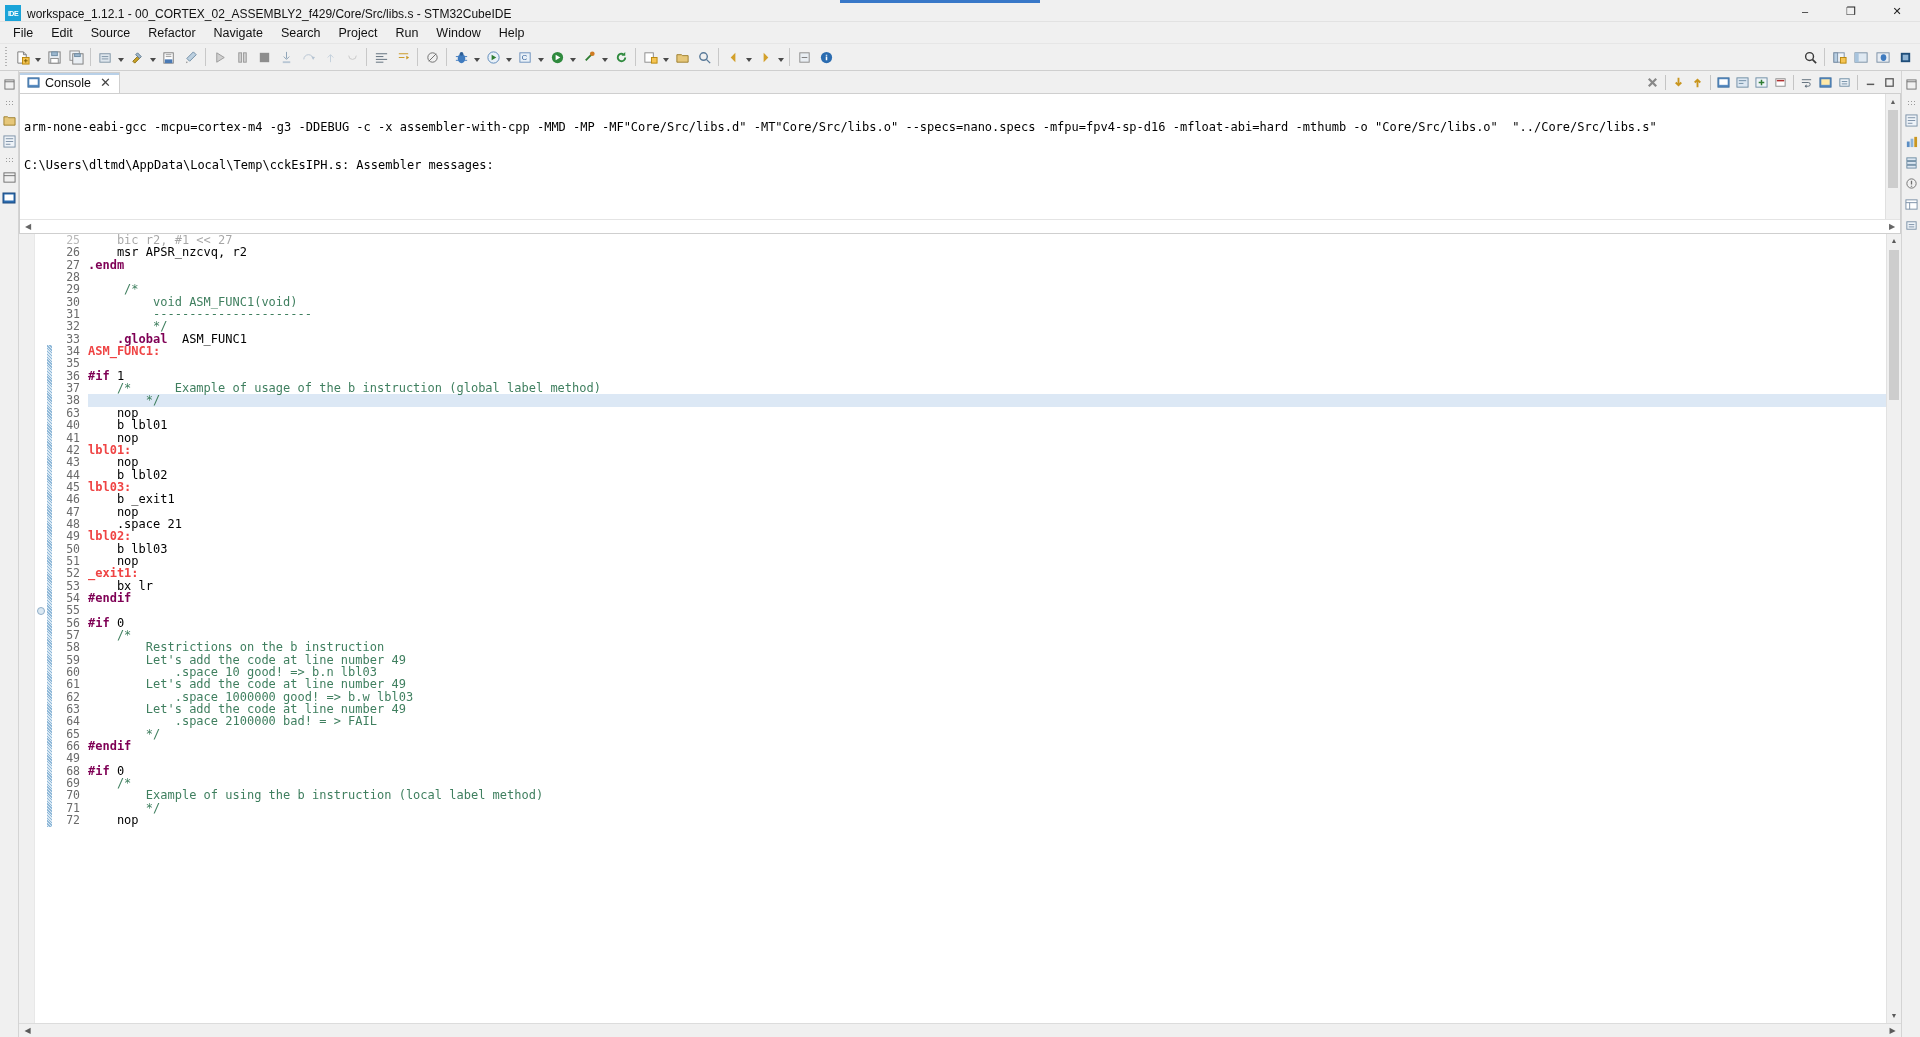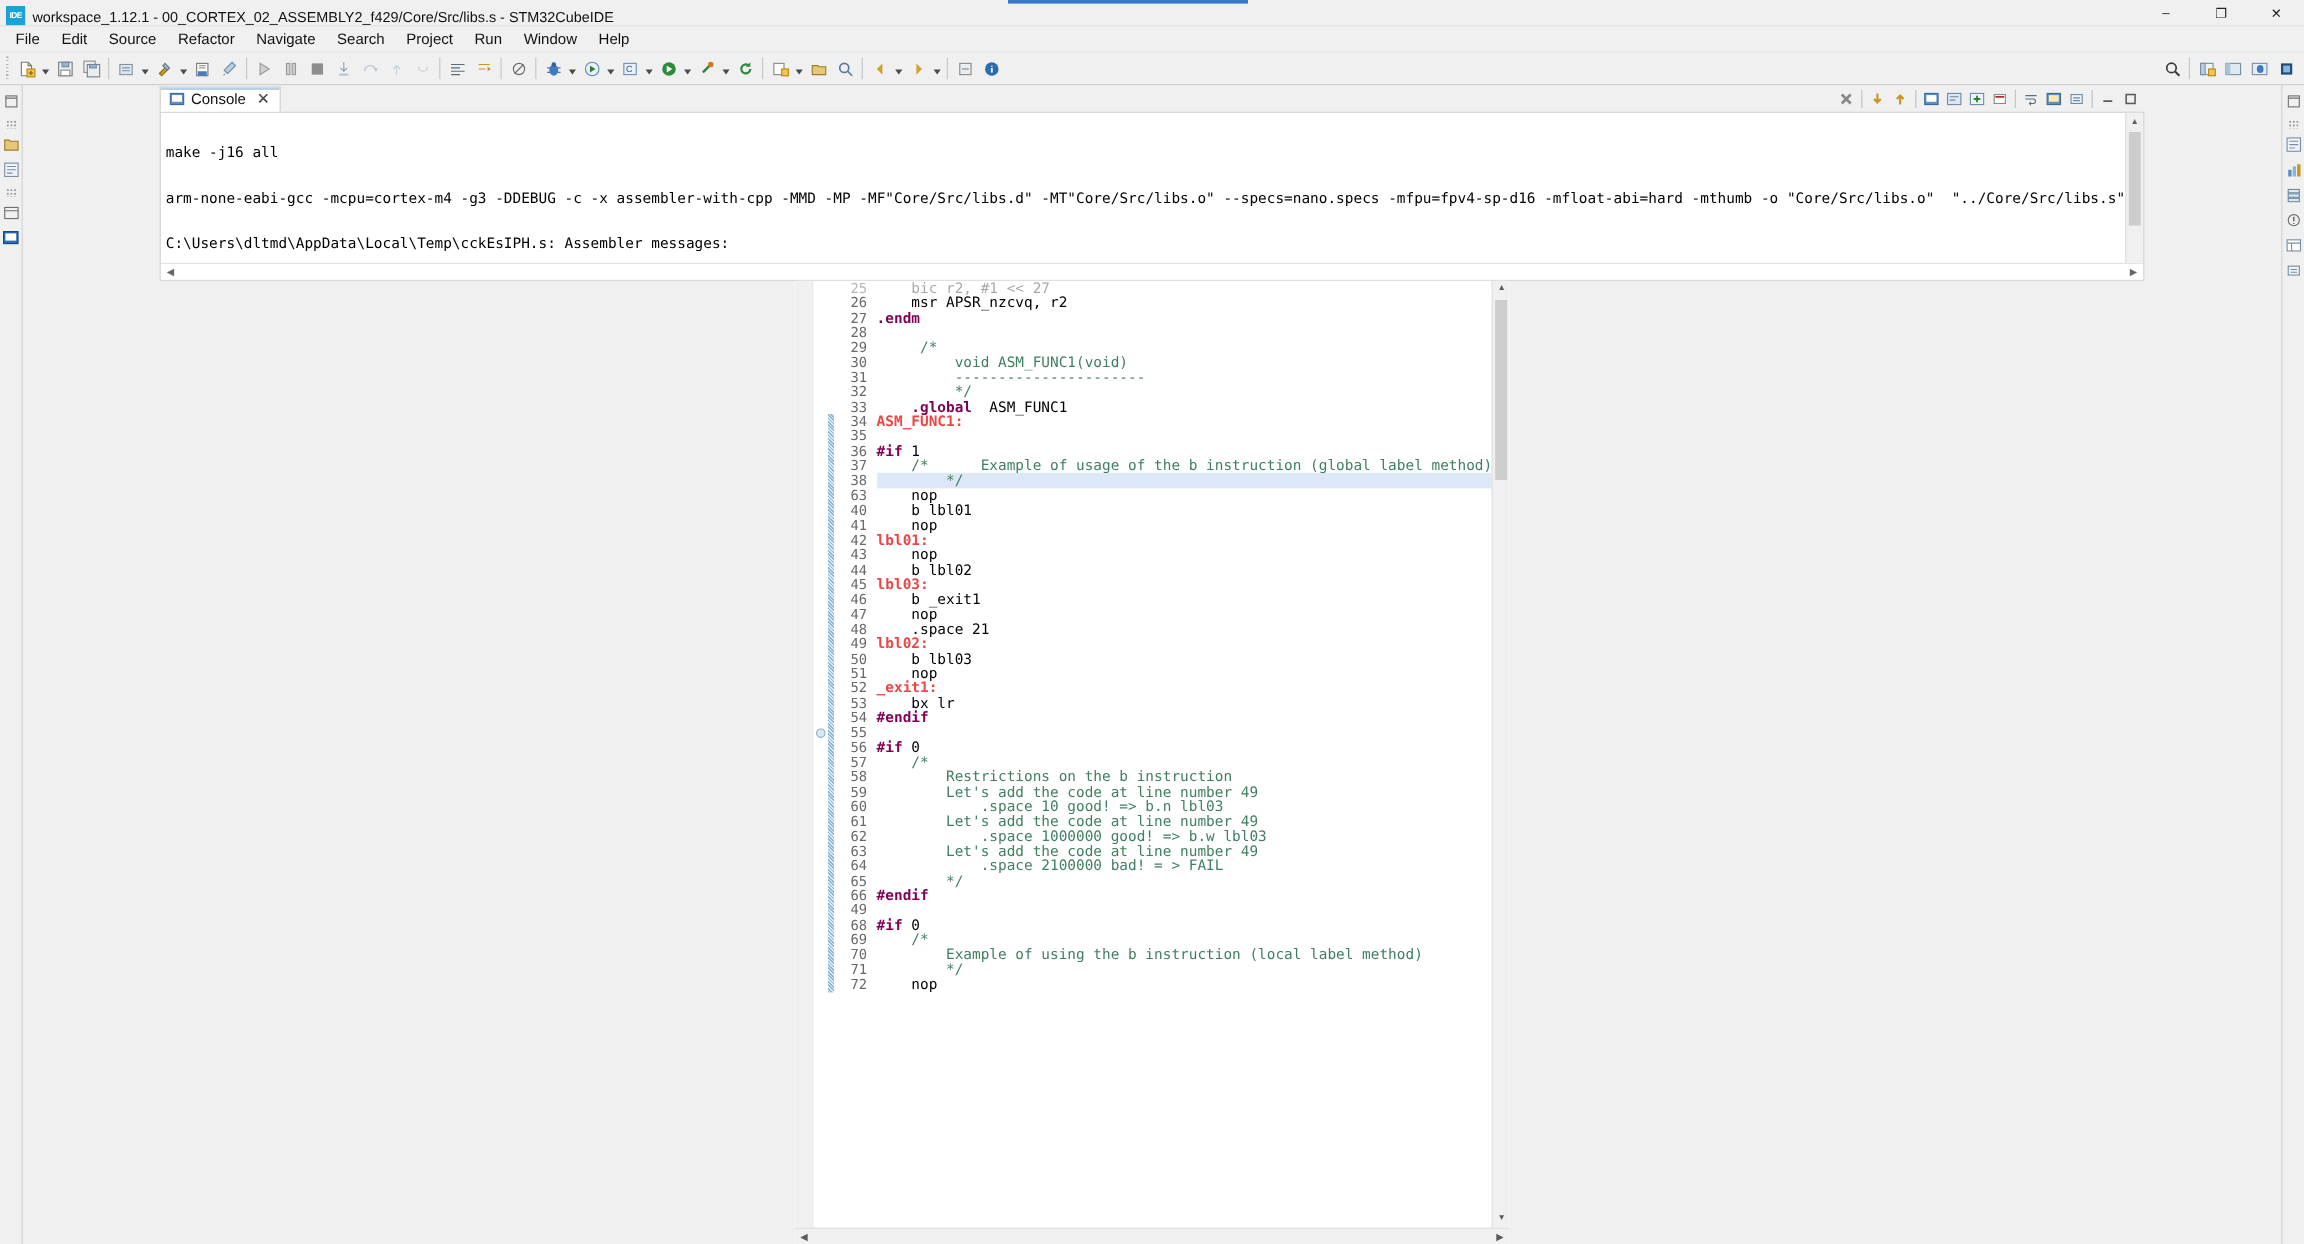--- a/index.html
+++ b/index.html
@@ -71,21 +71,21 @@
   
   .workbench { display: flex; height: calc(1037px - 22px - 22px - 27px); }
   .left-rail {
     width: 19px; background: #f0f0f0; border-right: 1px solid #d4d4d4;
     display: flex; flex-direction: column; align-items: center; padding-top: 4px;
   }
   .rail-icon { width: 17px; height: 18px; display: flex; align-items: center; justify-content: center; margin-bottom: 3px; }
   .rail-dots { width: 9px; height: 7px; margin: 4px 0;
     background-image: radial-gradient(#9a9a9a 40%, transparent 42%);
     background-size: 3px 3px; }
-  .center-col { flex: 1; display: flex; flex-direction: column; min-width: 0; align-items: center; }
+  .center-col { flex: 1; display: flex; flex-direction: column; min-width: 0; }
   .right-rail {
     width: 19px; background: #f0f0f0; border-left: 1px solid #d4d4d4;
     display: flex; flex-direction: column; align-items: center; padding-top: 4px;
   }
   
   .console-view { height: 163px; display: flex; flex-direction: column; background: #f0f0f0; }
   .view-tabbar { height: 22px; display: flex; align-items: flex-end; position: relative; }
   .view-tab {
     display: flex; align-items: center; gap: 5px;
     padding: 2px 8px 3px 7px; height: 21px;
@@ -566,21 +566,20 @@
             <svg width="13" height="13" viewBox="0 0 14 14">
                 <rect x="3" y="3" width="8" height="8" fill="none" stroke="#5a5a5a" stroke-width="1.4"></rect>
               </svg>
           </div>
         </div>
       </div>
 
       <div class="console-body">
         <div class="console-scrollwrap">
           <div class="console-text">
-            <div class="line">make -j16 all</div>
             <div class="line">arm-none-eabi-gcc -mcpu=cortex-m4 -g3 -DDEBUG -c -x assembler-with-cpp -MMD -MP -MF"Core/Src/libs.d" -MT"Core/Src/libs.o" --specs=nano.specs -mfpu=fpv4-sp-d16 -mfloat-abi=hard -mthumb -o "Core/Src/libs.o"  "../Core/Src/libs.s"</div>
             <div class="line">C:\Users\dltmd\AppData\Local\Temp\cckEsIPH.s: Assembler messages:</div>
             
             
             
             
             
           </div>
           <div class="vscroll">
             <div class="up">▲</div>

